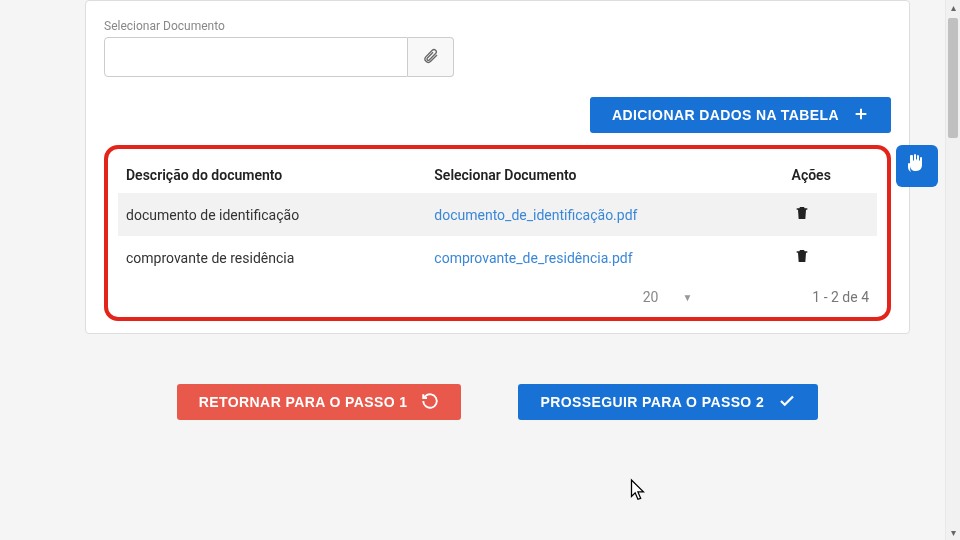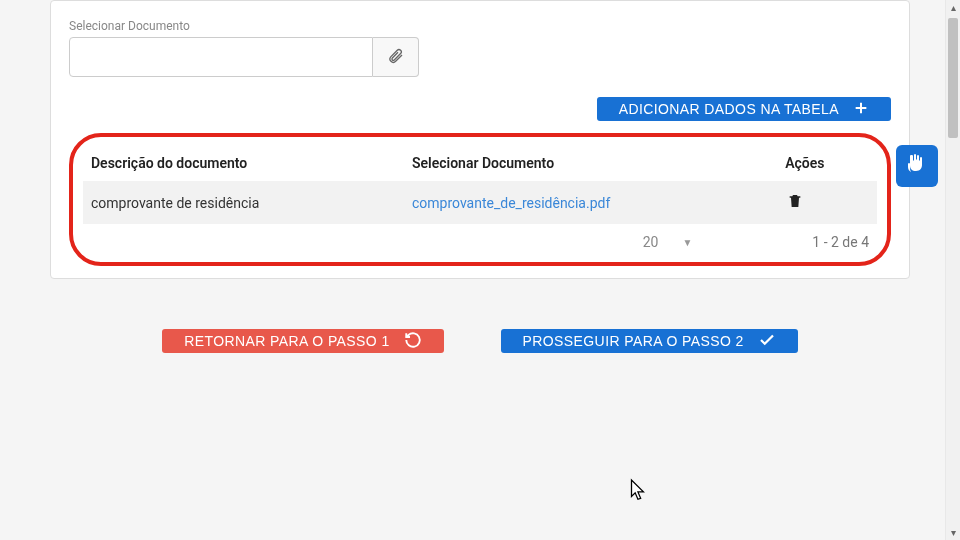--- a/index.html
+++ b/index.html
@@ -6,20 +6,21 @@
   body {
     font-family: -apple-system, BlinkMacSystemFont, "Segoe UI", Roboto, Arial, sans-serif;
     background: #f5f5f5;
     width: 960px;
     height: 540px;
     overflow: hidden;
     position: relative;
   }
   .page-container {
     padding: 0 50px 20px 50px;
+    margin-left: 35px;
   }
   .card {
     background: #fff;
     border: 1px solid #ddd;
     border-radius: 4px;
     padding: 18px 18px 8px 18px;
     margin-bottom: 50px;
   }
   .field-label {
     font-size: 12px;
@@ -52,36 +53,36 @@
     justify-content: center;
   }
   .add-row {
     display: flex;
     justify-content: flex-end;
     margin-bottom: 12px;
   }
   .btn {
     border: none;
     padding: 0 22px;
-    height: 24px;
-    font-size: 14px;
-    font-weight: 400;
+    height: 36px;
+    font-size: 14px;
+    font-weight: 700;
     letter-spacing: 0.4px;
     color: #fff;
     cursor: pointer;
     display: inline-flex;
     align-items: center;
     gap: 14px;
     border-radius: 3px;
   }
   .btn-blue { background: #1871d4; }
   .btn-red { background: #e8584b; }
   .highlight-box {
     border: 4px solid #e3241a;
-    border-radius: 32px;
+    border-radius: 14px;
     padding: 8px 10px 10px 10px;
     margin-bottom: 4px;
   }
   table {
     width: 100%;
     border-collapse: collapse;
     font-size: 14px;
   }
   th {
     text-align: left;
@@ -209,20 +210,27 @@
     <div class="highlight-box">
       <table>
         <thead>
           <tr>
             <th>Descrição do documento</th>
             <th>Selecionar Documento</th>
             <th class="actions-col">Ações</th>
           </tr>
         </thead>
         <tbody id="tbody">
+            <tr>
+              <td>documento de identificação</td>
+              <td class="link-cell"><a href="#">documento_de_identificação.pdf</a></td>
+              <td class="actions-col"><button class="trash-btn"><span><svg class="trash-icon" viewBox="0 0 24 24" fill="#222">
+                      <path d="M6 7h12l-1 14H7L6 7zm3-4h6l1 2h4v2H4V5h4l1-2z"></path>
+                    </svg></span></button></td>
+            </tr>
             <tr>
               <td>comprovante de residência</td>
               <td class="link-cell"><a href="#">comprovante_de_residência.pdf</a></td>
               <td class="actions-col"><button class="trash-btn"><span><svg class="trash-icon" viewBox="0 0 24 24" fill="#222">
                       <path d="M6 7h12l-1 14H7L6 7zm3-4h6l1 2h4v2H4V5h4l1-2z"></path>
                     </svg></span></button></td>
             </tr>
           </tbody>
       </table>
       <div class="pager">

